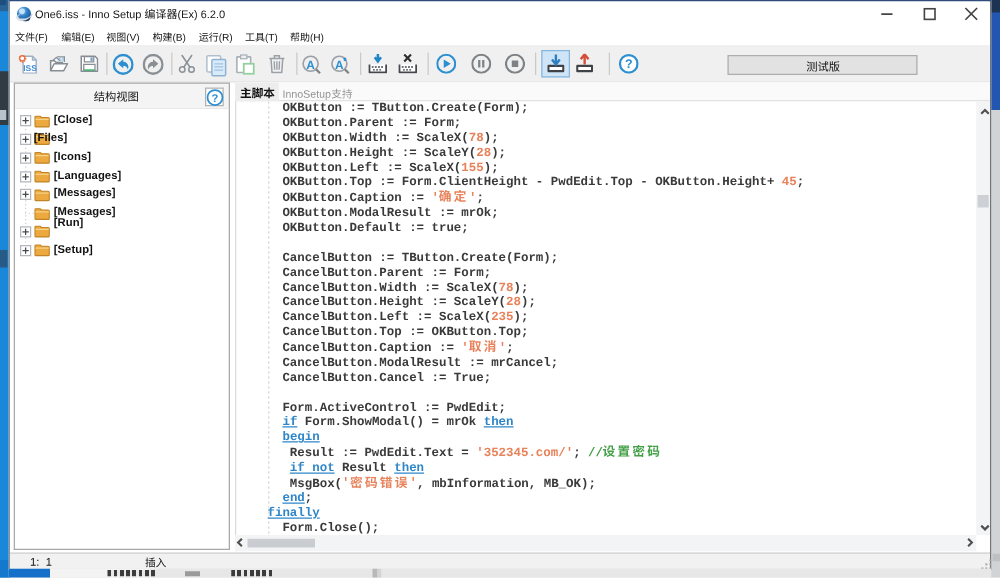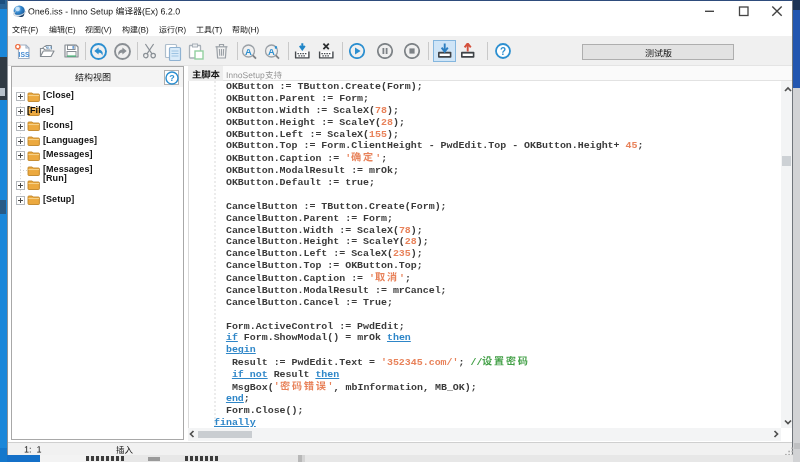--- a/index.html
+++ b/index.html
@@ -291,21 +291,21 @@
     </svg>
     <div class="abs" style="left:214px;top:80.75px;width:566px;height:347px;overflow:hidden;
 font-family:'Liberation Mono',monospace;font-size:9.95px;font-weight:bold;line-height:11.93px;color:#3a3a3a;white-space:pre"><div class="cl">  OKButton := TButton.Create(Form);</div><div class="cl">  OKButton.Parent := Form;</div><div class="cl">  OKButton.Width := ScaleX(<span class="n">78</span>);</div><div class="cl">  OKButton.Height := ScaleY(<span class="n">28</span>);</div><div class="cl">  OKButton.Left := ScaleX(<span class="n">155</span>);</div><div class="cl">  OKButton.Top := Form.ClientHeight - PwdEdit.Top - OKButton.Height+ <span class="n">45</span>;</div><div class="cl">  OKButton.Caption := <span class="s">'<svg style="display:inline-block;vertical-align:-1.5px;width:24px;height:10px" viewBox="0 0 24 10">
             <path fill="#e8825a" d="M5.4 -0.1C5 1.1 4.3 2.1 3.4 2.8C3.6 3 4 3.5 4.1 3.7L4.5 3.4V5.1C4.5 6.3 4.4 7.8 3.5 8.9C3.7 9 4.2 9.3 4.4 9.5C5 8.9 5.3 8 5.4 7.1H6.4V9.1H7.5V7.1H8.4V8.3C8.4 8.4 8.4 8.4 8.3 8.4C8.2 8.4 7.9 8.4 7.6 8.4C7.7 8.7 7.8 9.1 7.9 9.4C8.4 9.4 8.9 9.4 9.2 9.2C9.5 9.1 9.6 8.8 9.6 8.3V2.6H8C8.3 2.1 8.6 1.7 8.9 1.2L8.1 0.7L7.9 0.8H6.2C6.3 0.6 6.4 0.4 6.4 0.2ZM6.4 6.1H5.5C5.6 5.8 5.6 5.5 5.6 5.3H6.4ZM7.5 6.1V5.3H8.4V6.1ZM6.4 4.3H5.6V3.6H6.4ZM7.5 4.3V3.6H8.4V4.3ZM5.3 2.6H5.2C5.4 2.3 5.5 2.1 5.7 1.8H7.3C7.1 2.1 6.9 2.3 6.7 2.6ZM0.5 0.4V1.5H1.6C1.3 2.8 0.9 4.1 0.2 4.9C0.4 5.3 0.6 6.1 0.7 6.4C0.8 6.2 1 6 1.1 5.8V9H2.1V8.3H3.8V3.6H2.1C2.4 2.9 2.5 2.2 2.7 1.5H4.1V0.4ZM2.1 4.6H2.8V7.2H2.1Z M14 4.7C13.8 6.5 13.3 7.9 12.2 8.7C12.5 8.9 13 9.3 13.2 9.5C13.8 9 14.2 8.4 14.5 7.6C15.5 9 16.9 9.4 18.8 9.4H21.4C21.4 9 21.6 8.4 21.8 8.1C21.1 8.1 19.4 8.1 18.9 8.1C18.4 8.1 18 8.1 17.7 8.1V6.6H20.5V5.5H17.7V4.2H19.8V3.1H14.2V4.2H16.4V7.7C15.8 7.4 15.3 6.9 15 6.1C15.1 5.7 15.2 5.3 15.2 4.8ZM16.1 0.2C16.2 0.4 16.3 0.7 16.4 1H12.6V3.6H13.8V2.2H20.2V3.6H21.4V1H17.8C17.7 0.6 17.5 0.2 17.3 -0.2Z"></path>
           </svg>'</span>;</div><div class="cl">  OKButton.ModalResult := mrOk;</div><div class="cl">  OKButton.Default := true;</div><div class="cl">&nbsp;</div><div class="cl">  CancelButton := TButton.Create(Form);</div><div class="cl">  CancelButton.Parent := Form;</div><div class="cl">  CancelButton.Width := ScaleX(<span class="n">78</span>);</div><div class="cl">  CancelButton.Height := ScaleY(<span class="n">28</span>);</div><div class="cl">  CancelButton.Left := ScaleX(<span class="n">235</span>);</div><div class="cl">  CancelButton.Top := OKButton.Top;</div><div class="cl">  CancelButton.Caption := <span class="s">'<svg style="display:inline-block;vertical-align:-1.5px;width:24px;height:10px" viewBox="0 0 24 10">
             <path fill="#e8825a" d="M8.4 2.2C8.2 3.3 7.9 4.4 7.5 5.3C7.1 4.4 6.8 3.3 6.6 2.2ZM5.2 1V2.2H5.5C5.8 3.8 6.2 5.3 6.8 6.6C6.3 7.5 5.6 8.2 4.9 8.6C5.1 8.8 5.5 9.2 5.6 9.5C6.3 9 7 8.5 7.5 7.7C7.9 8.4 8.5 9 9.2 9.4C9.4 9.1 9.7 8.7 10 8.5C9.3 8 8.7 7.4 8.2 6.6C8.9 5.2 9.4 3.4 9.6 1.2L8.9 1L8.7 1ZM0.3 7.1 0.6 8.3 3.3 7.8V9.5H4.5V7.6L5.4 7.4L5.3 6.4L4.5 6.5V1.4H5.1V0.3H0.5V1.4H1V7ZM2.2 1.4H3.3V2.5H2.2ZM2.2 3.5H3.3V4.6H2.2ZM2.2 5.7H3.3V6.7L2.2 6.8Z M20.5 0.2C20.3 0.8 19.9 1.6 19.6 2.1L20.7 2.5C21 2 21.4 1.3 21.7 0.6ZM15.4 0.7C15.8 1.3 16.2 2.1 16.3 2.6L17.5 2.1C17.3 1.6 16.9 0.8 16.5 0.2ZM12.7 0.9C13.3 1.2 14.1 1.7 14.5 2.1L15.2 1.2C14.8 0.8 14 0.3 13.4 0ZM12.2 3.6C12.9 3.9 13.7 4.5 14 4.8L14.8 3.9C14.4 3.5 13.5 3 12.9 2.7ZM12.5 8.7 13.6 9.5C14.1 8.4 14.7 7.2 15.2 6.2L14.3 5.4C13.7 6.6 13 7.9 12.5 8.7ZM16.9 5.7H20V6.5H16.9ZM16.9 4.7V3.9H20V4.7ZM17.9 -0.1V2.8H15.7V9.5H16.9V7.5H20V8.2C20 8.3 20 8.4 19.8 8.4C19.7 8.4 19.1 8.4 18.7 8.3C18.8 8.7 19 9.2 19 9.5C19.8 9.5 20.4 9.5 20.7 9.3C21.1 9.1 21.2 8.8 21.2 8.2V2.8H19.1V-0.1Z"></path>
           </svg>'</span>;</div><div class="cl">  CancelButton.ModalResult := mrCancel;</div><div class="cl">  CancelButton.Cancel := True;</div><div class="cl">&nbsp;</div><div class="cl">  Form.ActiveControl := PwdEdit;</div><div class="cl">  <span class="k">if</span> Form.ShowModal() = mrOk <span class="k">then</span></div><div class="cl">  <span class="k">begin</span></div><div class="cl">   Result := PwdEdit.Text = <span class="s">'352345.com/'</span>; <span class="c">//<svg style="display:inline-block;vertical-align:-1.5px;width:48px;height:10px" viewBox="0 0 48 10">
             <path fill="#43a047" d="M1 0.8C1.6 1.3 2.3 2 2.6 2.5L3.5 1.6C3.1 1.2 2.4 0.5 1.8 0.1ZM0.4 3.1V4.3H1.6V7.3C1.6 7.8 1.3 8.2 1.1 8.3C1.3 8.6 1.6 9.1 1.7 9.4C1.9 9.1 2.2 8.8 4.1 7.2C3.9 7 3.7 6.5 3.6 6.2L2.8 7V3.1ZM4.8 0.3V1.4C4.8 2.1 4.6 2.8 3.3 3.4C3.6 3.5 4 4 4.1 4.3C5.6 3.6 5.9 2.4 5.9 1.4H7.3V2.5C7.3 3.5 7.5 3.9 8.5 3.9C8.7 3.9 9 3.9 9.2 3.9C9.4 3.9 9.6 3.9 9.8 3.9C9.8 3.6 9.7 3.1 9.7 2.8C9.6 2.9 9.3 2.9 9.1 2.9C9 2.9 8.7 2.9 8.6 2.9C8.5 2.9 8.4 2.8 8.4 2.5V0.3ZM7.8 5.5C7.5 6.1 7.1 6.6 6.6 7C6.1 6.6 5.6 6.1 5.3 5.5ZM3.9 4.4V5.5H4.7L4.2 5.7C4.6 6.4 5 7.1 5.6 7.6C4.9 8 4.1 8.3 3.2 8.4C3.4 8.7 3.6 9.2 3.7 9.5C4.8 9.3 5.7 8.9 6.5 8.4C7.3 8.9 8.2 9.3 9.2 9.5C9.4 9.2 9.7 8.7 9.9 8.4C9 8.3 8.3 8 7.6 7.6C8.4 6.9 9 5.9 9.3 4.6L8.6 4.3L8.4 4.4Z M18.7 1.1H19.9V1.7H18.7ZM16.4 1.1H17.6V1.7H16.4ZM14.2 1.1H15.3V1.7H14.2ZM13.6 4.2V8.4H12.4V9.2H21.6V8.4H20.4V4.2H17.3L17.4 3.8H21.3V2.9H17.5L17.6 2.5H21.1V0.3H13V2.5H16.3L16.3 2.9H12.6V3.8H16.2L16.1 4.2ZM14.8 8.4V8H19.2V8.4ZM14.8 6H19.2V6.4H14.8ZM14.8 5.3V5H19.2V5.3ZM14.8 7H19.2V7.4H14.8Z M25.5 2.9C25.3 3.5 24.8 4.2 24.2 4.6L25.2 5.2C25.8 4.7 26.2 4 26.5 3.3ZM31.2 3.5C31.8 4.1 32.5 4.9 32.8 5.4L33.7 4.8C33.4 4.2 32.6 3.5 32 2.9ZM30.7 2C30 2.9 29 3.6 27.9 4.2V2.8H26.8V4.5V4.7C25.9 5 25 5.3 24.1 5.5C24.3 5.7 24.7 6.3 24.8 6.5C25.6 6.3 26.5 6 27.2 5.6C27.5 5.8 27.9 5.8 28.4 5.8C28.7 5.8 30.1 5.8 30.3 5.8C31.4 5.8 31.7 5.5 31.8 4.3C31.5 4.2 31.1 4.1 30.8 3.9C30.8 4.7 30.7 4.9 30.3 4.9H28.8C29.9 4.2 30.9 3.4 31.7 2.5ZM28.1 -0C28.2 0.2 28.3 0.5 28.3 0.7H24.5V2.8H25.7V1.8H27.7L27.2 2.4C27.9 2.6 28.6 3 29 3.3L29.6 2.6C29.3 2.3 28.7 2 28.1 1.8H32.1V2.8H33.3V0.7H29.6C29.5 0.4 29.4 0.1 29.3 -0.2ZM25.4 6.5V9.1H31.4V9.5H32.6V6.4H31.4V8H29.5V6.1H28.3V8H26.6V6.5Z M40 6.4V7.5H43.7V6.4ZM40.7 1.9C40.7 3.1 40.5 4.5 40.4 5.4H40.7L44.2 5.4C44.1 7.3 43.9 8.1 43.6 8.3C43.5 8.4 43.4 8.4 43.3 8.4C43.1 8.4 42.7 8.4 42.3 8.4C42.4 8.7 42.6 9.1 42.6 9.5C43.1 9.5 43.5 9.5 43.8 9.4C44.1 9.4 44.4 9.3 44.6 9C45 8.6 45.2 7.5 45.4 4.8C45.4 4.7 45.4 4.4 45.4 4.4H44.3C44.5 3.1 44.6 1.6 44.7 0.5L43.8 0.4L43.6 0.5H40.2V1.6H43.4C43.4 2.4 43.3 3.4 43.2 4.4H41.6C41.7 3.6 41.8 2.8 41.9 2ZM36.2 0.4V1.5H37.3C37 2.8 36.6 4.1 36 4.9C36.1 5.3 36.4 6.1 36.4 6.4C36.5 6.2 36.7 6 36.8 5.8V9H37.9V8.3H39.7V3.6H37.9C38.1 2.9 38.3 2.2 38.4 1.5H39.9V0.4ZM37.9 4.6H38.6V7.2H37.9Z"></path>
           </svg></span></div><div class="cl">   <span class="k">if not</span> Result <span class="k">then</span></div><div class="cl">   MsgBox(<span class="s">'<svg style="display:inline-block;vertical-align:-1.5px;width:48px;height:10px" viewBox="0 0 48 10">
             <path fill="#e8825a" d="M1.7 2.9C1.4 3.5 0.9 4.2 0.4 4.6L1.4 5.2C1.9 4.7 2.4 4 2.7 3.3ZM7.3 3.5C7.9 4.1 8.6 4.9 8.9 5.4L9.9 4.8C9.5 4.2 8.8 3.5 8.2 2.9ZM6.8 2C6.2 2.9 5.2 3.6 4 4.2V2.8H2.9V4.5V4.7C2.1 5 1.2 5.3 0.3 5.5C0.5 5.7 0.8 6.3 1 6.5C1.8 6.3 2.6 6 3.4 5.6C3.7 5.8 4 5.8 4.6 5.8C4.9 5.8 6.2 5.8 6.5 5.8C7.5 5.8 7.8 5.5 8 4.3C7.7 4.2 7.2 4.1 7 3.9C6.9 4.7 6.9 4.9 6.4 4.9H4.9C6.1 4.2 7.1 3.4 7.9 2.5ZM4.3 -0C4.3 0.2 4.4 0.5 4.5 0.7H0.7V2.8H1.9V1.8H3.9L3.4 2.4C4 2.6 4.8 3 5.2 3.3L5.8 2.6C5.5 2.3 4.8 2 4.3 1.8H8.3V2.8H9.5V0.7H5.8C5.7 0.4 5.6 0.1 5.4 -0.2ZM1.5 6.5V9.1H7.5V9.5H8.7V6.4H7.5V8H5.7V6.1H4.5V8H2.7V6.5Z M16.2 6.4V7.5H19.8V6.4ZM16.9 1.9C16.8 3.1 16.7 4.5 16.5 5.4H16.8L20.4 5.4C20.2 7.3 20 8.1 19.8 8.3C19.7 8.4 19.6 8.4 19.4 8.4C19.2 8.4 18.8 8.4 18.4 8.4C18.6 8.7 18.7 9.1 18.7 9.5C19.2 9.5 19.7 9.5 20 9.4C20.3 9.4 20.5 9.3 20.8 9C21.1 8.6 21.4 7.5 21.6 4.8C21.6 4.7 21.6 4.4 21.6 4.4H20.5C20.6 3.1 20.8 1.6 20.9 0.5L20 0.4L19.8 0.5H16.4V1.6H19.6C19.5 2.4 19.4 3.4 19.3 4.4H17.8C17.9 3.6 18 2.8 18 2ZM12.4 0.4V1.5H13.4C13.2 2.8 12.8 4.1 12.1 4.9C12.3 5.3 12.5 6.1 12.6 6.4C12.7 6.2 12.8 6 13 5.8V9H14V8.3H15.8V3.6H14C14.3 2.9 14.4 2.2 14.6 1.5H16V0.4ZM14 4.6H14.8V7.2H14Z M24.4 4.9V6H25.6V7.6C25.6 8 25.3 8.3 25.1 8.5C25.3 8.7 25.6 9.2 25.6 9.5C25.8 9.3 26.2 9.1 28 8.1C27.9 7.9 27.8 7.4 27.8 7.1L26.8 7.6V6H28V4.9H26.8V3.9H27.8V2.8H25.1C25.3 2.6 25.5 2.4 25.6 2.2H28V1H26.2C26.3 0.8 26.5 0.5 26.5 0.3L25.5 -0C25.2 0.9 24.7 1.7 24 2.3C24.2 2.6 24.5 3.2 24.6 3.4L24.9 3.1V3.9H25.6V4.9ZM31.3 -0.1V1.1H30.3V-0.1H29.2V1.1H28.3V2.2H29.2V3.2H28.1V4.2H33.7V3.2H32.4V2.2H33.4V1.1H32.4V-0.1ZM30.3 2.2H31.3V3.2H30.3ZM29.8 7.5H32V8.2H29.8ZM29.8 6.5V5.8H32V6.5ZM28.7 4.8V9.5H29.8V9.1H32V9.5H33.1V4.8Z M41.1 1.4H43.8V2.4H41.1ZM39.9 0.4V3.4H45V0.4ZM36.6 0.8C37.2 1.3 37.9 2.1 38.2 2.5L39.1 1.6C38.8 1.2 38 0.5 37.5 0.1ZM39.5 5.8V6.9H41.5C41.2 7.7 40.5 8.2 39.2 8.5C39.4 8.8 39.7 9.2 39.9 9.5C41.3 9.1 42 8.4 42.5 7.6C43 8.5 43.8 9.2 45 9.5C45.1 9.2 45.5 8.7 45.8 8.5C44.7 8.2 43.8 7.7 43.3 6.9H45.6V5.8H43L43 5.1H45.3V4H39.7V5.1H41.9C41.8 5.4 41.8 5.6 41.8 5.8ZM37.5 9.4C37.7 9.2 38 8.9 39.7 7.8C39.6 7.5 39.4 7.1 39.4 6.7L38.6 7.3V3H36.1V4.2H37.4V7.3C37.4 7.8 37.1 8.1 36.9 8.3C37.1 8.5 37.4 9.1 37.5 9.4Z"></path>
-          </svg>'</span>, mbInformation, MB_OK);</div><div class="cl">  <span class="k">end</span>;</div><div class="cl">  Form.Close();</div><div class="cl"><span class="k">finally</span></div></div>
+          </svg>'</span>, mbInformation, MB_OK);</div><div class="cl">  <span class="k">end</span>;</div><div class="cl"><span class="k">finally</span></div><div class="cl">  Form.Close();</div></div>
     <style>.n,.s{color:#e8825a}.k{color:#2e86c8;text-decoration:underline;}.c{color:#43a047}</style>
     <div class="abs" style="left:780.5px;top:81px;width:11.5px;height:347px;background:#f3f4f5"></div>
     <svg class="abs" style="left:782.5px;top:84px" width="10" height="10" viewBox="0 0 10 10">
       <path d="M2 7 L5 4 L8 7" fill="none" stroke="#505050" stroke-width="1.7"></path>
     </svg>
     <svg class="abs" style="left:782.5px;top:417px" width="10" height="10" viewBox="0 0 10 10">
       <path d="M2 3.5 L5 6.5 L8 3.5" fill="none" stroke="#505050" stroke-width="1.7"></path>
     </svg>
     <div class="abs" style="left:782px;top:156px;width:9px;height:9.5px;background:#cdd1d5"></div>
     <div class="abs" style="left:188px;top:428px;width:592.5px;height:12.5px;background:#f3f4f5"></div>

